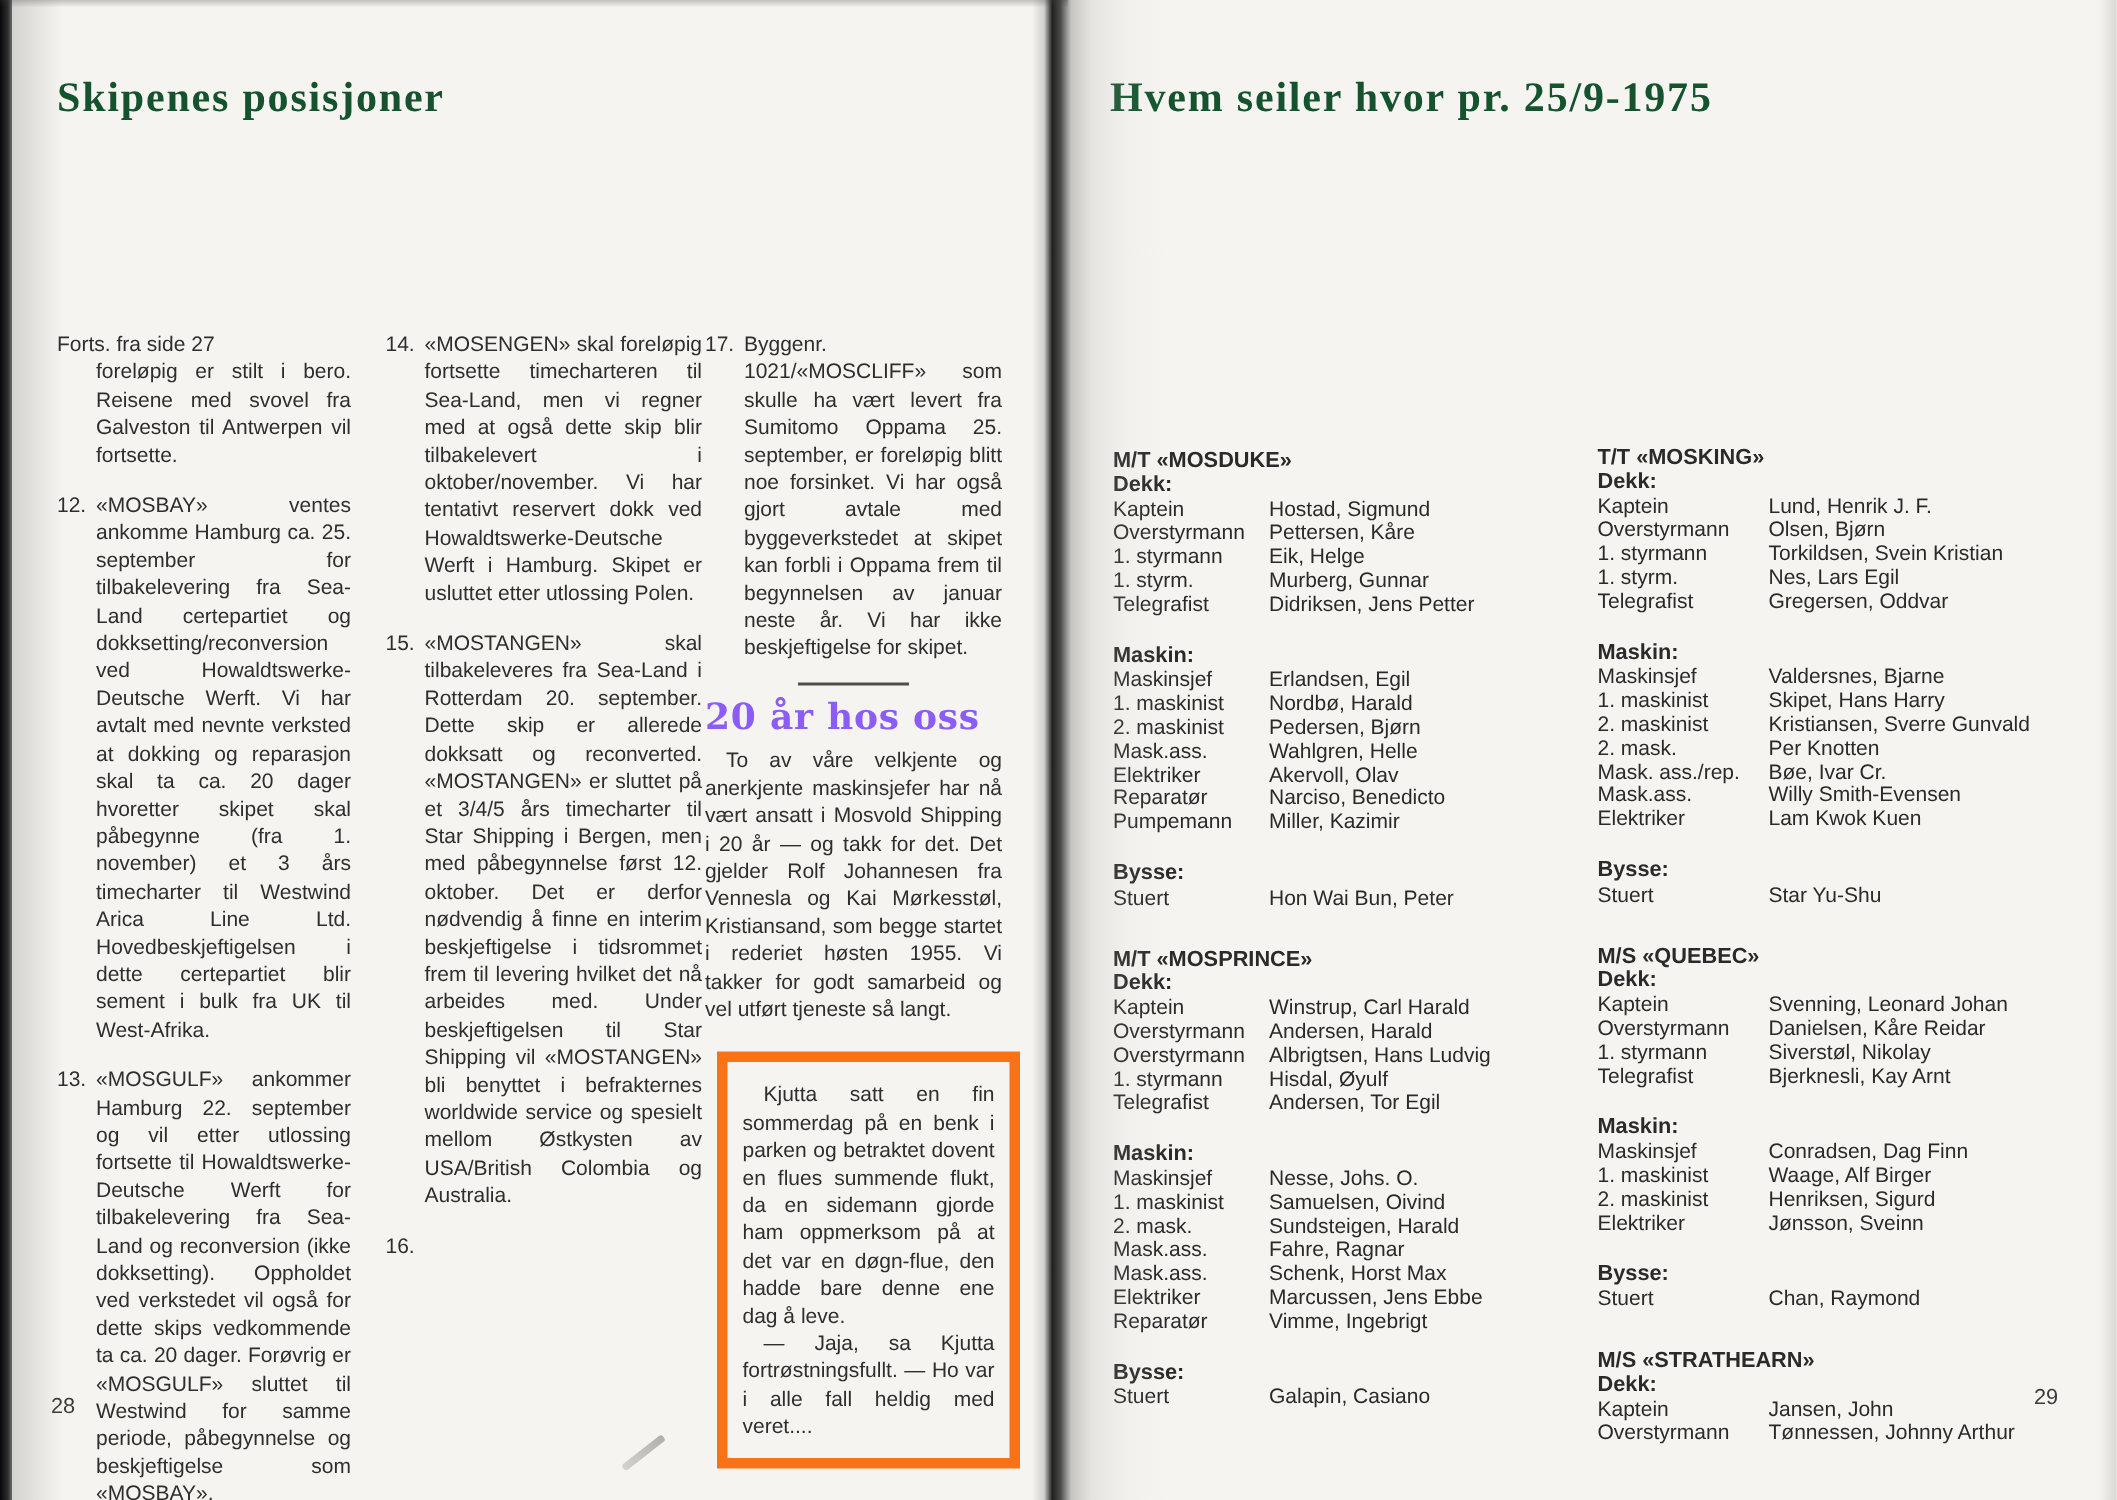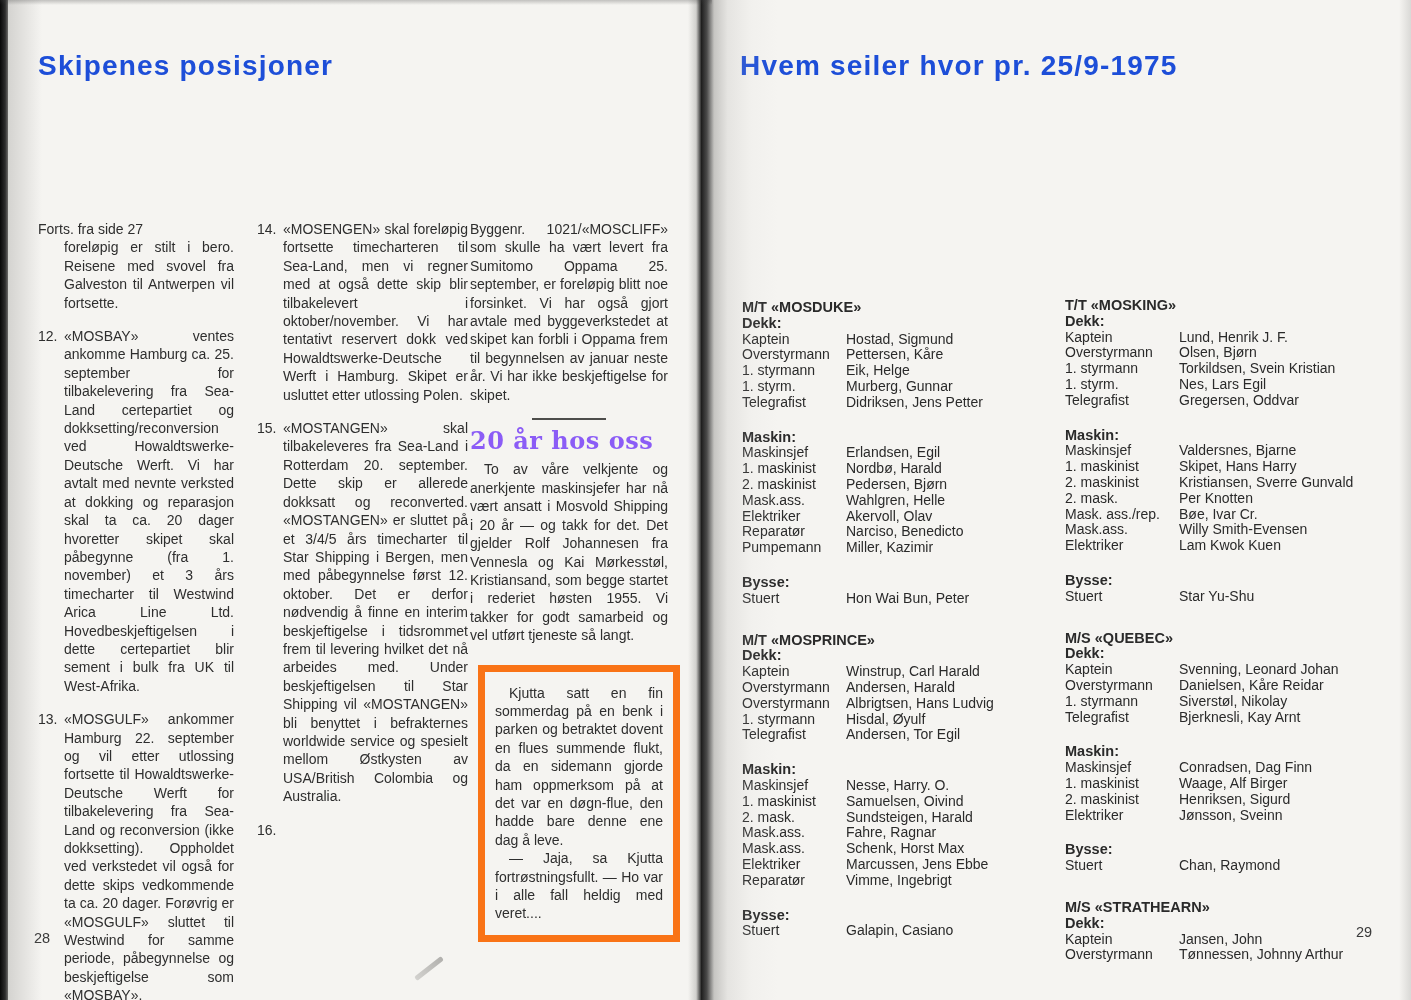--- a/index.html
+++ b/index.html
@@ -27,22 +27,22 @@
       rgba(165,164,161,0.20) 44%,
       rgba(200,199,196,0.08) 70%,
       rgba(0,0,0,0) 100%);}
   .pencil-mark{position:absolute;left:412px;top:966px;width:34px;height:5px;z-index:2;
     background:linear-gradient(90deg,#cdccc9,#a5a4a1);transform:rotate(-38deg);
     border-radius:2px;opacity:.85;}
 
   
   .page-title{
     position:absolute;top:50px;margin:0;
-    font-family:Liberation Sans, sans-serif;font-weight:bold;
-    font-size:28px;letter-spacing:1.2px;color:#1d4ed8;white-space:nowrap;text-align:right;
+    font-family:Liberation Serif, serif;font-weight:bold;
+    font-size:28px;letter-spacing:1.2px;color:#14532d;white-space:nowrap;text-align:right;
   }
   .title-left{left:38px;}
   .title-right{left:740px;}
 
   
   .col{position:absolute;top:220px;font-size:14px;line-height:18.4px;color:#2e2e2e;}
   .col1{left:38px;width:196px;}
   .col2{left:257px;width:211px;}
   .col3{left:470px;width:198px;}
   .forts{margin:0;}
@@ -118,20 +118,21 @@
         <span class="num">15.</span>
         <p class="itxt">«MOSTANGEN» skal tilbakeleveres fra Sea-Land i Rotterdam 20. september. Dette skip er allerede dokksatt og reconverted. «MOSTANGEN» er sluttet på et 3/4/5 års timecharter til Star Shipping i Bergen, men med påbegynnelse først 12. oktober. Det er derfor nødvendig å finne en interim beskjeftigelse i tidsrommet frem til levering hvilket det nå arbeides med. Under beskjeftigelsen til Star Shipping vil «MOSTANGEN» bli benyttet i befrakternes worldwide service og spesielt mellom Østkysten av USA/British Colombia og Australia.</p>
       </div>
       <div class="item">
         <span class="num">16.</span>
       </div>
     </div>
 
     <div class="col col3">
       <div class="item">
+        <span class="num">17.</span>
         <p class="itxt">Byggenr. 1021/«MOSCLIFF» som skulle ha vært levert fra Sumitomo Oppama 25. september, er foreløpig blitt noe forsinket. Vi har også gjort avtale med byggeverkstedet at skipet kan forbli i Oppama frem til begynnelsen av januar neste år. Vi har ikke beskjeftigelse for skipet.</p>
       </div>
       <div class="divider"></div>
       <h2 class="article-title">20 år hos oss</h2>
       <p class="article-text">To av våre velkjente og anerkjente maskinsjefer har nå vært ansatt i Mosvold Shipping i 20 år — og takk for det. Det gjelder Rolf Johannesen fra Vennesla og Kai Mørkesstøl, Kristiansand, som begge startet i rederiet høsten 1955. Vi takker for godt samarbeid og vel utført tjeneste så langt.</p>
       <div class="boxed-note">
         <p>Kjutta satt en fin sommerdag på en benk i parken og betraktet dovent en flues summende flukt, da en sidemann gjorde ham oppmerksom på at det var en døgn-flue, den hadde bare denne ene dag å leve.</p>
         <p>— Jaja, sa Kjutta fortrøstningsfullt. — Ho var i alle fall heldig med veret....</p>
       </div>
     </div>
@@ -228,21 +229,21 @@
             </div>
             <div class="crew-row">
               <span class="crew-role">Telegrafist</span>
               <span class="crew-name">Andersen, Tor Egil</span>
             </div>
           </div>
           <div class="crew-section">
             <div class="section-heading">Maskin:</div>
             <div class="crew-row">
               <span class="crew-role">Maskinsjef</span>
-              <span class="crew-name">Nesse, Harry. O.</span>
+              <span class="crew-name">Nesse, Johs. O.</span>
             </div>
             <div class="crew-row">
               <span class="crew-role">1. maskinist</span>
               <span class="crew-name">Samuelsen, Oivind</span>
             </div>
             <div class="crew-row">
               <span class="crew-role">2. mask.</span>
               <span class="crew-name">Sundsteigen, Harald</span>
             </div>
             <div class="crew-row">

